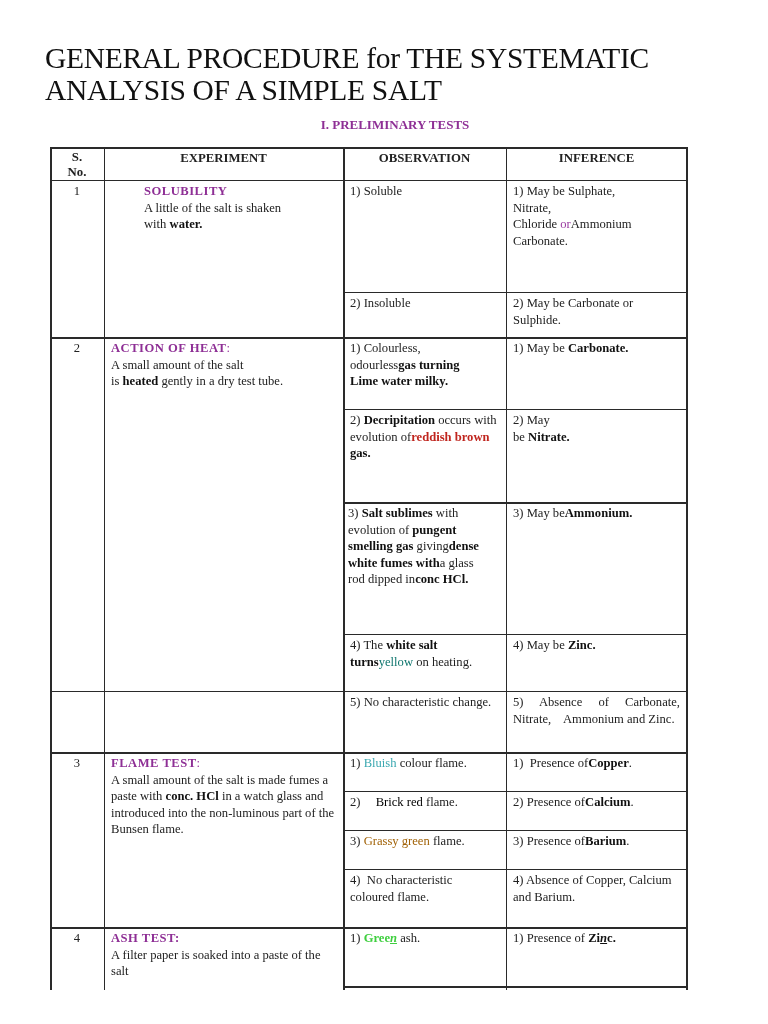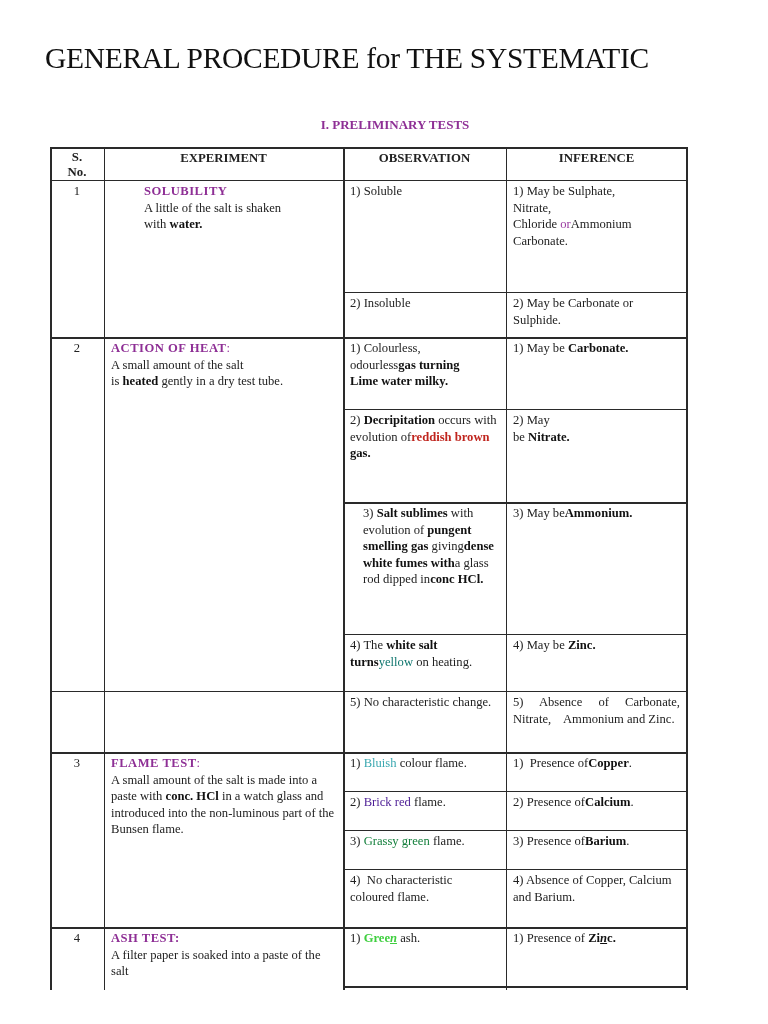--- a/index.html
+++ b/index.html
@@ -10,30 +10,31 @@
   .cell { position:absolute; box-sizing:border-box; font-size:12.6px; line-height:16.5px; padding:3px 7px; }
   .line { position:absolute; background:#2a2a2a; }
   .hdr { font-weight:bold; text-align:center; font-size:12.8px; color:#222; }
   .sno { text-align:center; }
   .head-purple { color:#8e2f95; font-weight:bold; letter-spacing:0.5px; }
   .b { font-weight:bold; color:#111; }
   .c-purple { color:#9a3aa0; }
   .c-red { color:#c0261f; font-weight:bold; }
   .c-yellow { color:#0f766e; }
   .c-cyan { color:#3aa8b0; }
-  .c-brick { color:#4c1d95; }
-  .c-grassy { color:#15803d;margin-top:16px; }
+  .c-brick { color:#000000;margin-left:12px; }
+  .c-grassy { color:#a16207;margin-top:16px; }
   .c-green { color:#3fcf3f; font-weight:bold; }
   .u { text-decoration:underline; font-style:italic; }
 </style>
 </head>
 <body>
 
 <h1 class="title">
   <span>GENERAL PROCEDURE for THE SYSTEMATIC</span><br>
+  <span>ANALYSIS OF A SIMPLE SALT</span>
 </h1>
 
 <div class="subtitle">I. PRELIMINARY TESTS</div>
 
 <div class="grid">
 
   <div class="line" style="left:0;top:0;width:1.5px;height:843px;"></div>
   <div class="line" style="left:54px;top:0;width:1px;height:843px;"></div>
   <div class="line" style="left:293px;top:0;width:1.5px;height:843px;"></div>
   <div class="line" style="left:456px;top:0;width:1px;height:843px;"></div>
@@ -95,41 +96,41 @@
   </div>
 
   <div class="cell" style="left:293px;top:262px;width:163px;">
     <span>2) </span><span class="b">Decripitation</span><span> occurs with evolution of</span><span class="c-red">reddish brown</span><span class="b"> gas.</span>
   </div>
   <div class="cell" style="left:456px;top:262px;width:181px;">
     <span>2) May</span><br>
     <span>be </span><span class="b">Nitrate.</span>
   </div>
 
-  <div class="cell" style="left:293px;top:355px;width:163px;padding-left:20px;">
+  <div class="cell" style="left:278px;top:355px;width:163px;padding-left:20px;">
     <span>3) </span><span class="b">Salt sublimes</span><span> with evolution of </span><span class="b">pungent smelling gas</span><span> giving</span><span class="b">dense white fumes with</span><span>a glass rod dipped in</span><span class="b">conc HCl.</span>
   </div>
   <div class="cell" style="left:456px;top:355px;width:181px;">
     <span>3) May be</span><span class="b">Ammonium.</span>
   </div>
 
   <div class="cell" style="left:293px;top:487px;width:163px;">
     <span>4) The </span><span class="b">white salt turns</span><span class="c-yellow">yellow</span><span> on heating.</span>
   </div>
   <div class="cell" style="left:456px;top:487px;width:171px;">
     <span>4) May be </span><span class="b">Zinc.</span>
   </div>
 
   <div class="cell" style="left:293px;top:544px;width:163px;">5) No characteristic change.</div>
   <div class="cell" style="left:456px;top:544px;width:181px;text-align:justify;white-space:pre-wrap;">5) Absence of Carbonate, Nitrate,    Ammonium and Zinc.</div>
 
   <div class="cell sno" style="left:0;top:605px;width:54px;">3</div>
   <div class="cell" style="left:54px;top:605px;width:239px;">
     <span class="head-purple">FLAME TEST</span><span class="c-purple">:</span><br>
-    <span>A small amount of the salt is made into a paste with </span><span class="b">conc. HCl</span><span> in a watch glass and introduced into the non-luminous part of the Bunsen flame.</span>
+    <span>A small amount of the salt is made fumes a paste with </span><span class="b">conc. HCl</span><span> in a watch glass and introduced into the non-luminous part of the Bunsen flame.</span>
   </div>
 
   <div class="cell" style="left:293px;top:605px;width:163px;">
     <span>1) </span><span class="c-cyan">Bluish</span><span> colour flame.</span>
   </div>
   <div class="cell" style="left:456px;top:605px;width:181px;white-space:pre;"><span>1)  Presence of</span><span class="b">Copper</span><span>.</span></div>
 
   <div class="cell" style="left:293px;top:644px;width:163px;">
     <span>2) </span><span class="c-brick">Brick red</span><span> flame.</span>
   </div>

